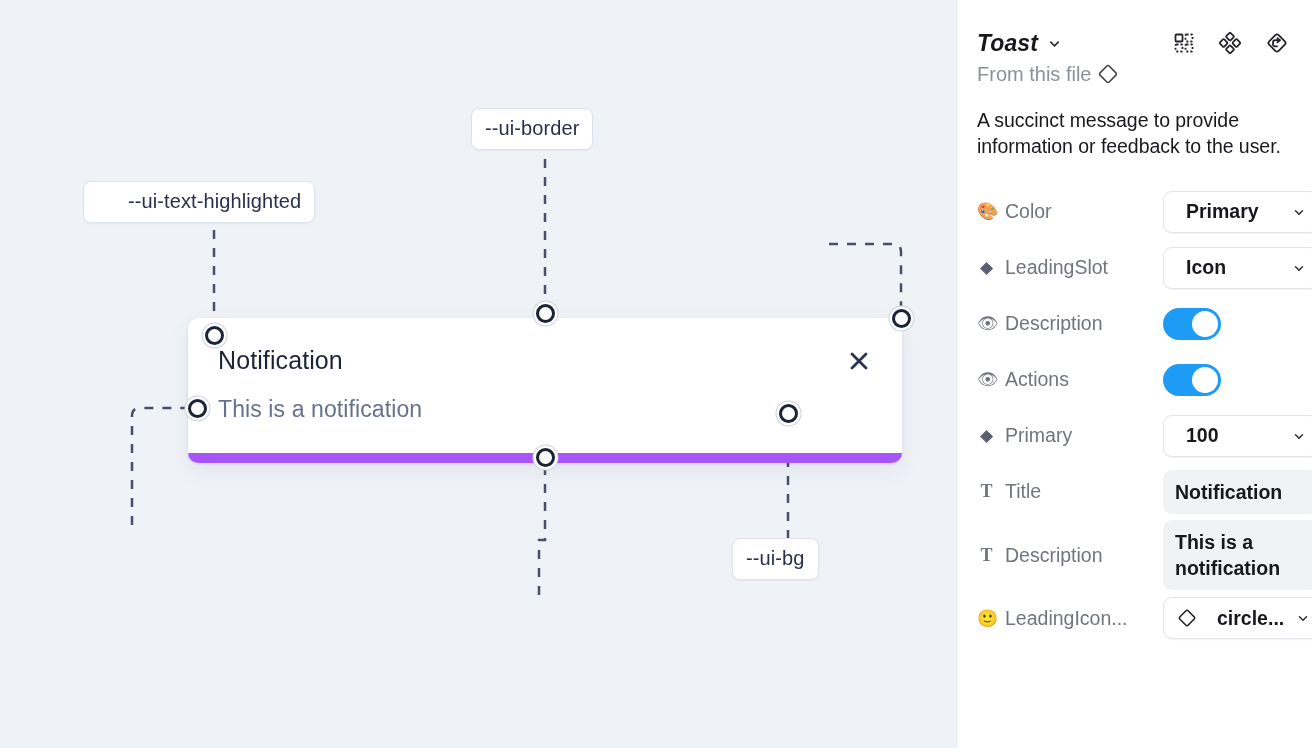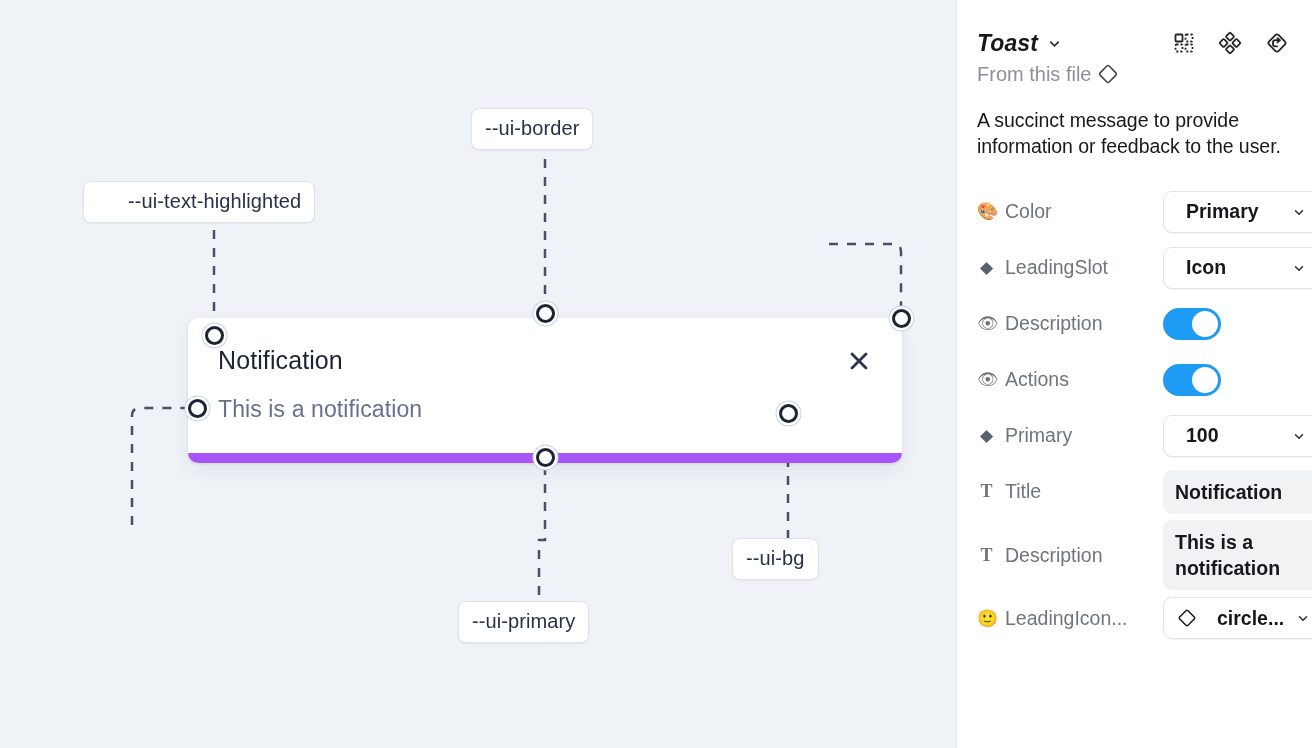--- a/index.html
+++ b/index.html
@@ -215,21 +215,20 @@
       <div class="toast-close">
         <svg width="24" height="24" viewBox="0 0 24 24" fill="none" stroke="currentColor" stroke-width="2.8" stroke-linecap="round">
           <path d="M5 5 L19 19 M19 5 L5 19"></path>
         </svg>
       </div>
       <div class="toast-progress"></div>
     </div>
 
     <div class="chip" style="left:83px; top:181px;padding-left:44px;">--ui-text-highlighted</div>
     <div class="chip" style="left:471px; top:108px;">--ui-border</div>
-    <div class="chip" style="left:458px; top:601px;">--ui-primary</div>
     <div class="chip" style="left:732px; top:538px;">--ui-bg</div>
 
     <div class="dot" style="left:205px; top:326px;"></div>
     <div class="dot" style="left:536px; top:304px;"></div>
     <div class="dot" style="left:892px; top:309px;"></div>
     <div class="dot" style="left:188px; top:399px;"></div>
     <div class="dot" style="left:536px; top:448px;"></div>
     <div class="dot" style="left:779px; top:404px;"></div>
   </div>
 

